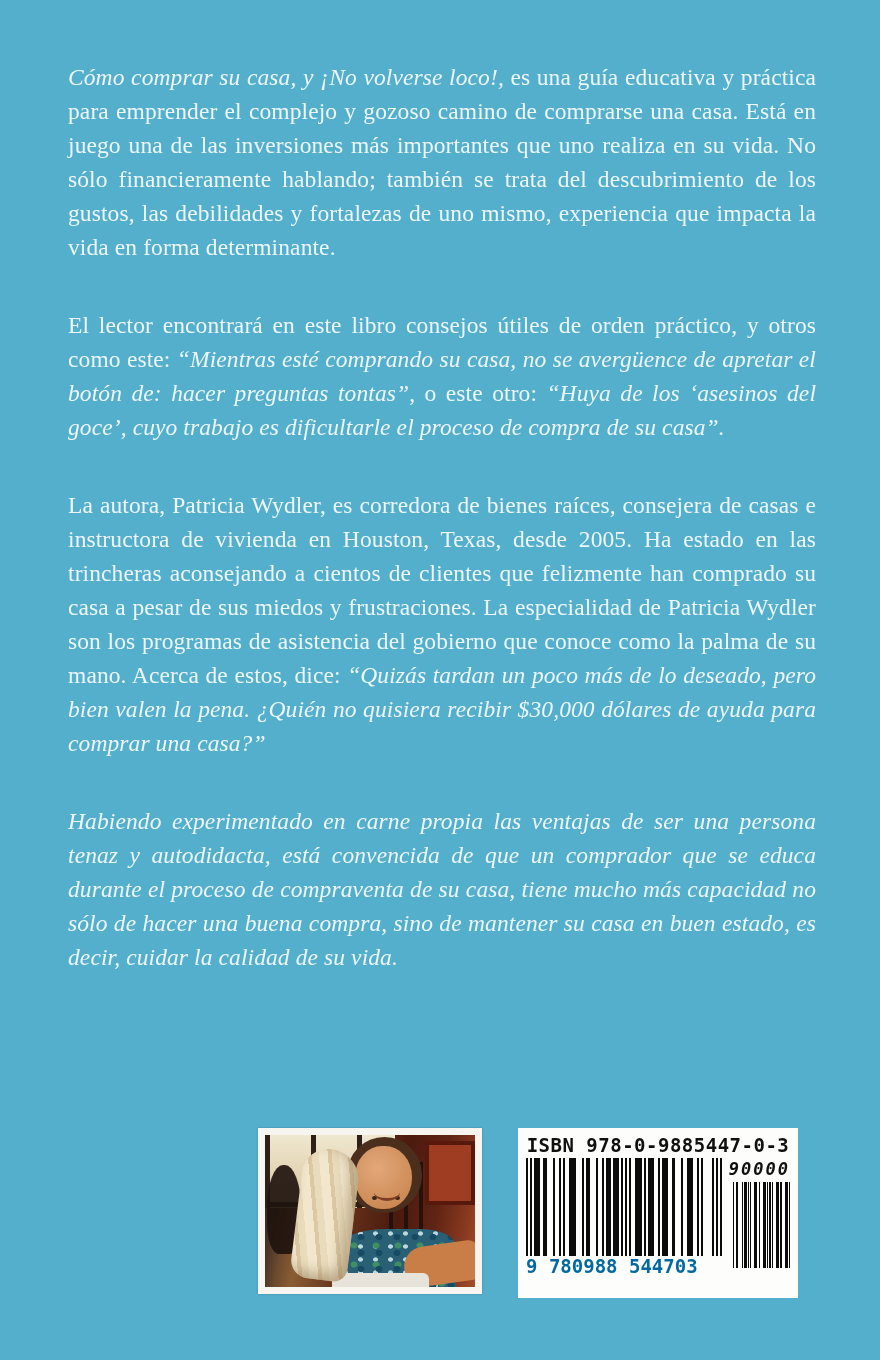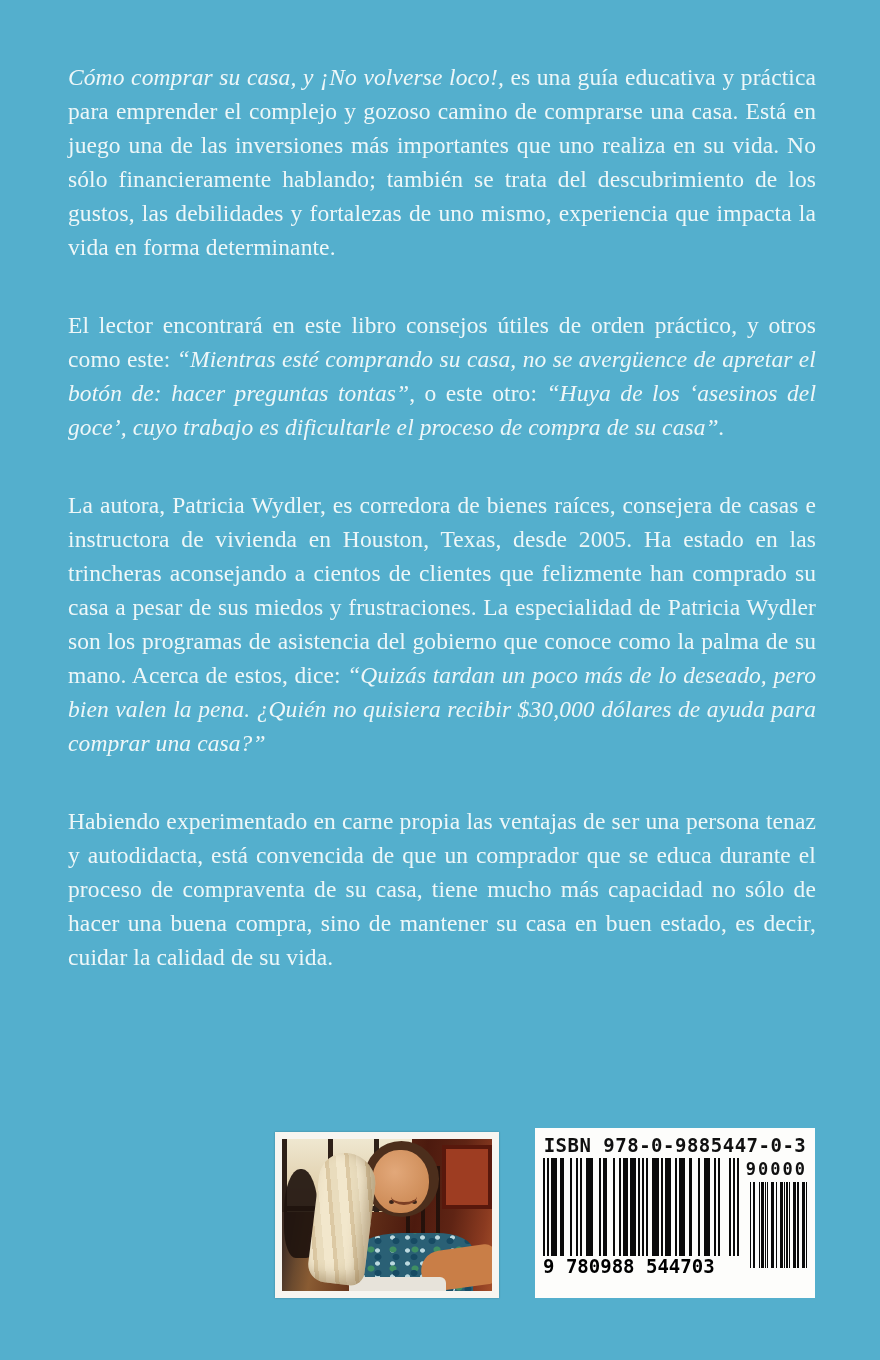--- a/index.html
+++ b/index.html
@@ -29,26 +29,26 @@
   .seg-italic{font-style:italic;}
   .author-heading{
     margin:60px 0 10px 0;
     font-family:"Liberation Mono", monospace;
     font-weight:normal;
     font-size:30px;
     letter-spacing:-1px;
     line-height:36px;
     color:#EEF7F8;
   }
-  .closing{margin-top:30px;}
+  .closing{margin-top:30px;font-style:italic;}
 
   
   .bottom-row{
-    position:absolute;top:1128px;right:65px;
-    display:flex;gap:36px;align-items:flex-end;
+    position:absolute;top:1128px;right:82px;
+    display:flex;gap:36px;align-items:flex-start;
   }
   .photo-frame{
     width:224px;height:166px;background:#F7F5F0;
     padding:7px;box-sizing:border-box;
     box-shadow:0 0 2px rgba(0,0,0,0.25);
   }
   .photo{
     position:relative;width:100%;height:100%;overflow:hidden;
     background:linear-gradient(100deg,#2b211c 0%,#463228 9%,#6b4a2e 15%,#8a5c33 22%,#5e2c17 45%,#4c1a0e 62%,#5f2414 78%,#8a3a20 92%,#a44f2a 100%);
   }
@@ -125,29 +125,29 @@
     font-family:"DejaVu Sans Mono", monospace;
     font-weight:bold;font-size:19px;letter-spacing:0.5px;
     color:#101010;text-align:center;white-space:nowrap;
     line-height:24px;
   }
   .bc-row{display:flex;align-items:flex-start;margin-top:1px;}
   .bc-main{width:196px;display:flex;flex-direction:column;}
   .bc-main svg{width:100%;height:98px;display:block;shape-rendering:crispEdges;}
   .bc-digits{
     font-family:"DejaVu Sans Mono", monospace;
-    font-weight:bold;font-size:19px;color:#000000;
+    font-weight:bold;font-size:19px;color:#0369a1;
     letter-spacing:0;line-height:24px;margin-top:-2px;
     white-space:nowrap;
   }
   .bc-addon{width:58px;margin-left:10px;display:flex;flex-direction:column;align-items:flex-end;}
   .bc-addon-digits{
     font-family:"DejaVu Sans Mono", monospace;
     font-weight:bold;font-size:17px;color:#101010;
-    letter-spacing:2px;line-height:22px;white-space:nowrap;
+    letter-spacing:2px;line-height:22px;white-space:nowrap;font-style:italic;
   }
   .bc-addon svg{width:100%;height:86px;display:block;margin-top:2px;shape-rendering:crispEdges;}
 </style>
 </head>
 <body>
 
 <div class="cover">
 
   <div class="text-block">
 

